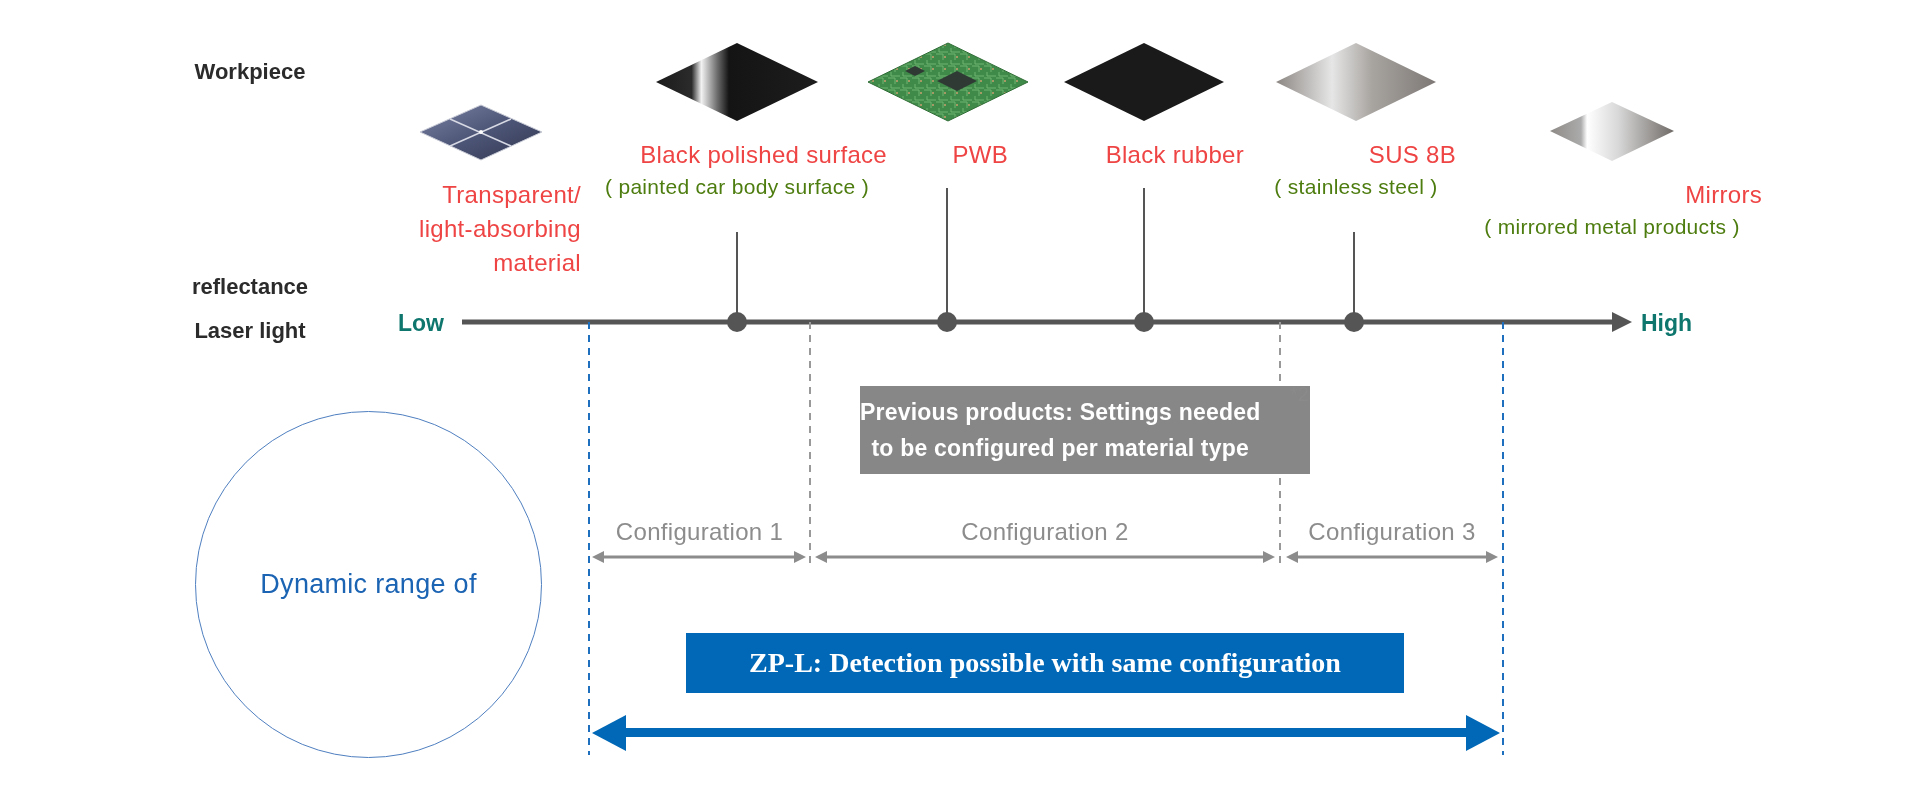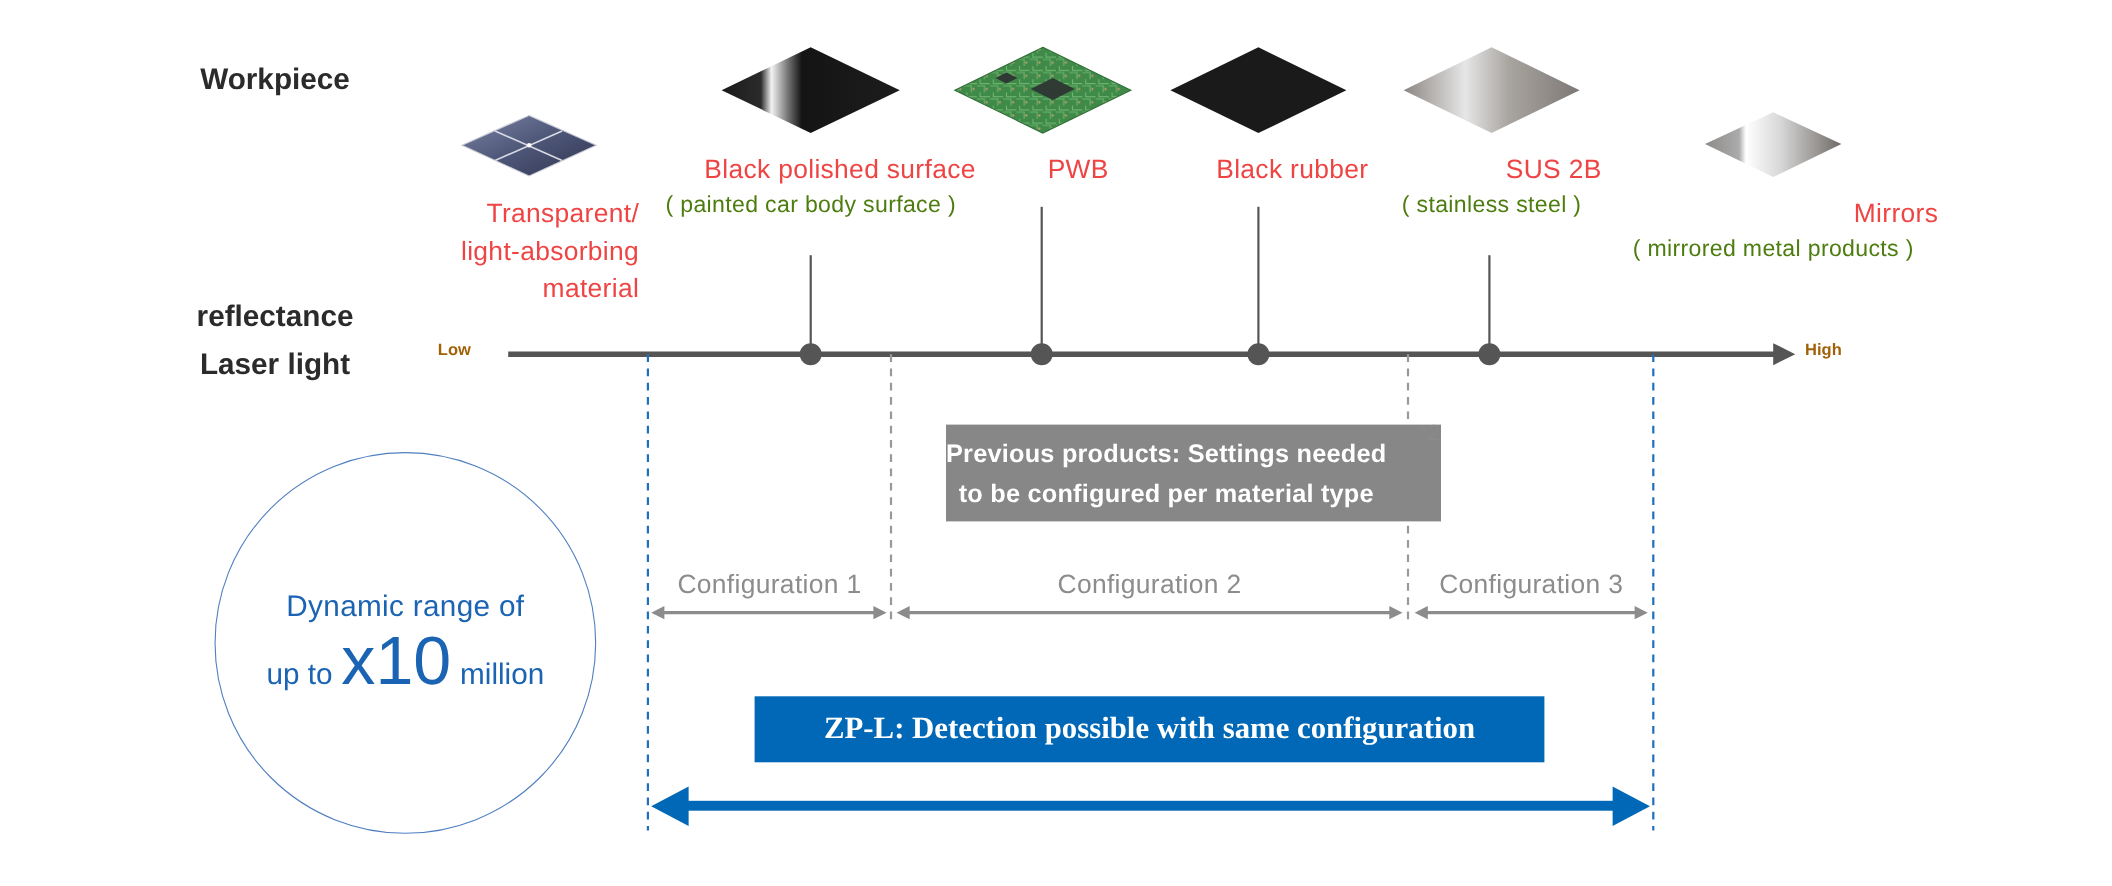--- a/index.html
+++ b/index.html
@@ -1,22 +1,22 @@
 <!DOCTYPE html>
 <html><head>
 <meta charset="utf-8">
 <style>
   html, body { margin: 0; padding: 0; background: #ffffff; }
   body { width: 1920px; height: 805px; position: relative; overflow: hidden;
          font-family: "Liberation Sans", "DejaVu Sans", sans-serif; color: #333; }
   .abs { position: absolute; }
-  .row-label { font-weight: bold; font-size: 27px; color: #2b2b2b; text-align: center; line-height: 44px; }
+  .row-label { font-weight: bold; font-size: 22px; color: #2b2b2b; text-align: center; line-height: 44px; }
   .wp-name { font-size: 24px; color: #ef4444; text-align: right; white-space: nowrap; line-height: 34px; letter-spacing: 0.3px; }
   .wp-sub { font-size: 21px; color: #4d7c0f; text-align: center; white-space: nowrap; line-height: 30px; letter-spacing: 0.3px; }
-  .axis-end { font-weight: bold; font-size: 15px; color: #a16207; }
+  .axis-end { font-weight: bold; font-size: 23px; color: #0f766e; }
   .note { font-size: 20px; color: #8a8a8a; }
   .cfg-label { font-size: 24px; color: #8c8c8c; text-align: center; white-space: nowrap; letter-spacing: 0.3px; }
   .gray-box { background: #878787; color: #fff; font-weight: bold; font-size: 23px; text-align: center;
               line-height: 36px; display: flex; align-items: center; letter-spacing: 0.2px; margin-left: 40px; }
   .blue-box { background: #0068b6; color: #fff; font-weight: bold; font-size: 28px;
               display: flex; align-items: center; justify-content: center; white-space: nowrap; }
   .circle { border: 1.5px solid #4f7fc0; border-radius: 50%; box-sizing: border-box;
             display: flex; flex-direction: column; align-items: center; justify-content: center; color: #1b63b3; }
   .circle .l1 { font-size: 27px; letter-spacing: 0.3px; }
   .circle .l2 { font-size: 27px; display: flex; align-items: baseline; gap: 8px; margin-top: 4px; }
@@ -110,21 +110,21 @@
 
 <div class="abs" style="left:888px; top:138px; width:120px;">
   <div class="wp-name">PWB</div>
 </div>
 
 <div class="abs" style="left:1044px; top:138px; width:200px;">
   <div class="wp-name">Black rubber</div>
 </div>
 
 <div class="abs" style="left:1256px; top:138px; width:200px;">
-  <div class="wp-name">SUS 2B</div>
+  <div class="wp-name">SUS 8B</div>
   <div class="wp-sub">( stainless steel )</div>
 </div>
 
 <div class="abs" style="left:1462px; top:178px; width:300px;">
   <div class="wp-name">Mirrors</div>
   <div class="wp-sub">( mirrored metal products )</div>
 </div>
 
 <div class="abs axis-end" style="left:398px; top:310px;">Low</div>
 <div class="abs axis-end" style="left:1641px; top:310px;">High</div>
@@ -193,18 +193,13 @@
 <div class="abs cfg-label" style="left:592px; top:518px; width:215px;">Configuration 1</div>
 <div class="abs cfg-label" style="left:815px; top:518px; width:460px;">Configuration 2</div>
 <div class="abs cfg-label" style="left:1286px; top:518px; width:212px;">Configuration 3</div>
 
 <div class="abs blue-box" style="left:686px; top:633px; width:718px; height:60px;font-family:Liberation Serif, serif;">
   <span>ZP-L: Detection possible with same configuration</span>
 </div>
 
 <div class="abs circle" style="left:195px; top:411px; width:347px; height:347px;">
   <div class="l1">Dynamic range of</div>
-  <div class="l2">
-    <span>up to</span>
-    <span class="big">x10</span>
-    <span>million</span>
-  </div>
 </div>
 
 </body></html>

